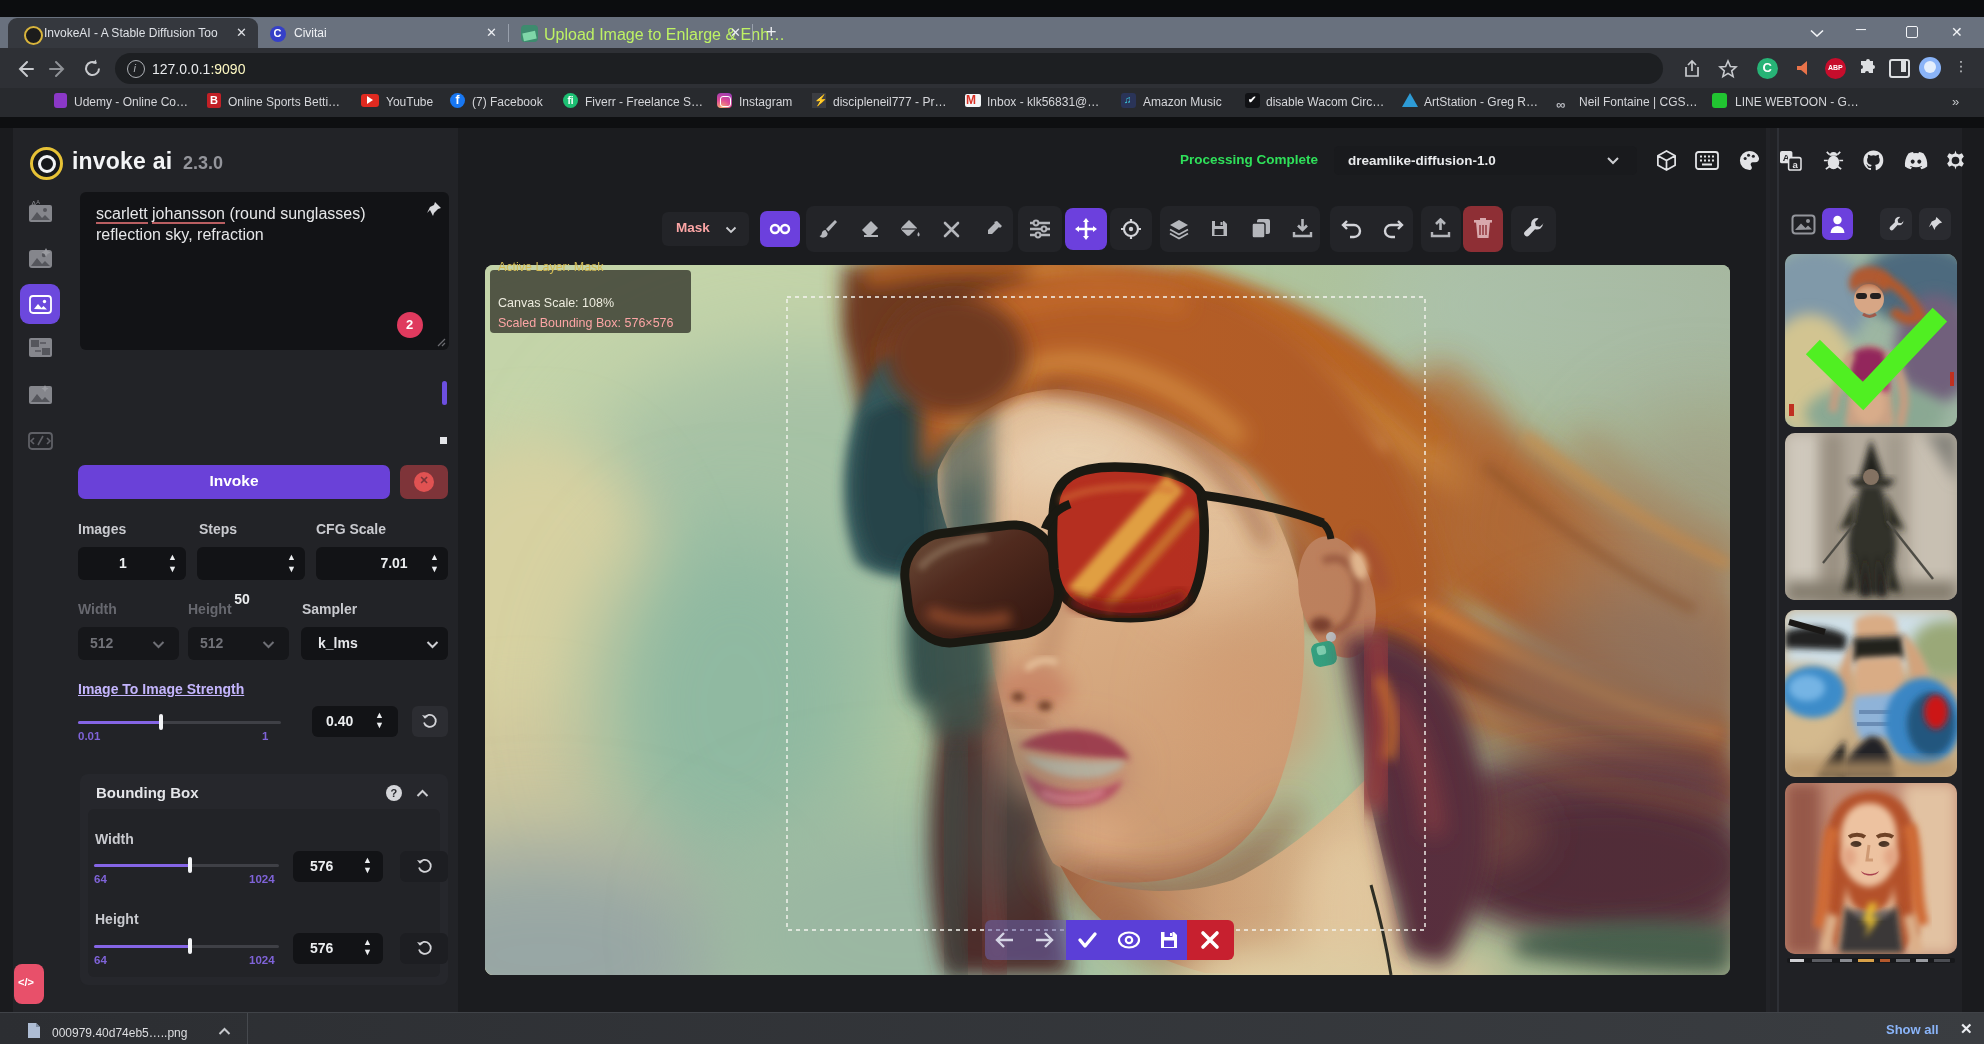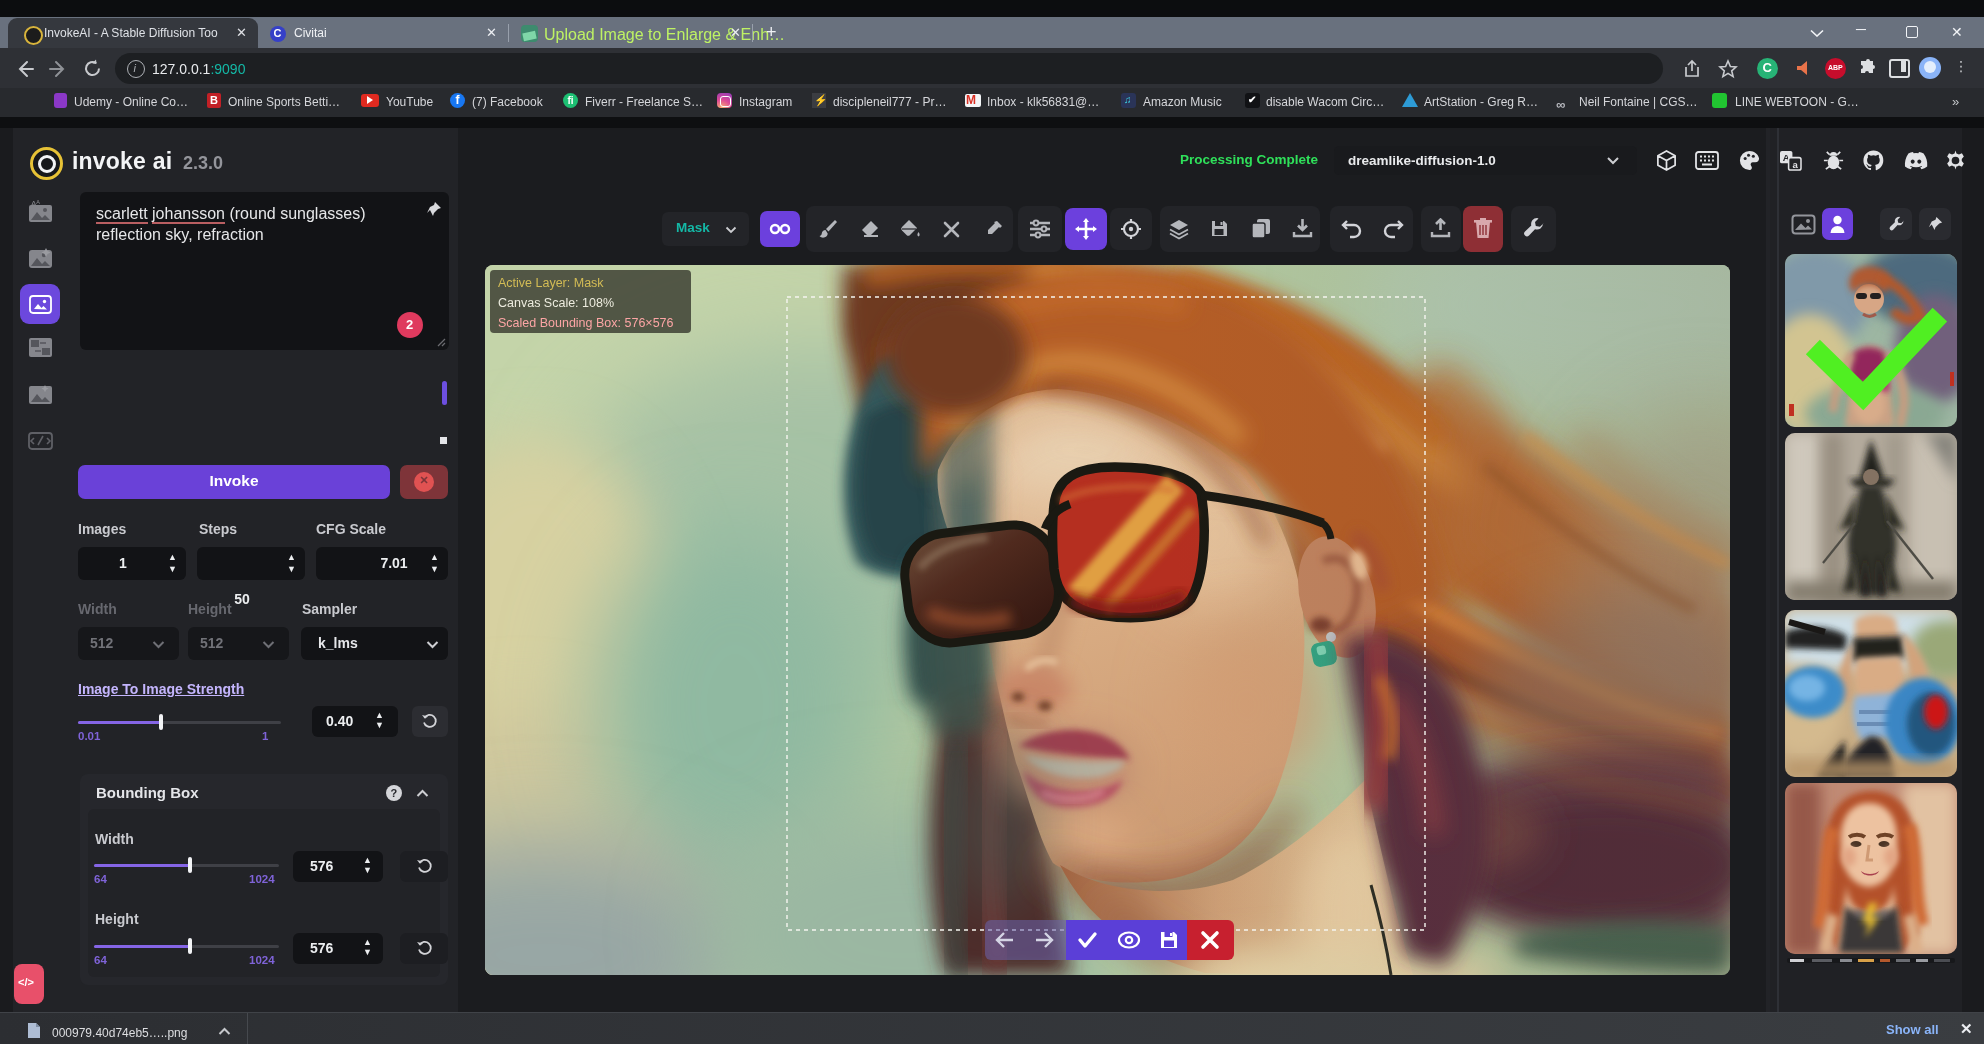--- a/index.html
+++ b/index.html
@@ -47,21 +47,21 @@
   <svg class="ab" style="left:47px;top:58px;" width="22" height="22" viewBox="0 0 22 22">
       <path d="M9 4 L16 11 L9 18 M16 11 L3 11" stroke="#8f9297" stroke-width="2" fill="none" stroke-linecap="round"></path>
     </svg>
   <svg class="ab" style="left:82px;top:58px;" width="21" height="21" viewBox="0 0 21 21">
       <path d="M17 10.5 A 6.5 6.5 0 1 1 14.2 5.2" stroke="#c8cace" stroke-width="2" fill="none"></path>
       <path d="M14 1.5 L14.5 5.8 L10.3 5.4 Z" fill="#c8cace"></path>
     </svg>
   <div class="ab" style="left:115px;top:53px;width:1548px;height:31px;border-radius:16px;background:#1d1f22;"></div>
   <div class="ab" style="left:127px;top:60px;width:16px;height:16px;border-radius:50%;border:1.5px solid #aeb1b6;"></div>
   <div class="ab" style="left:133.5px;top:62px;color:#aeb1b6;font-size:11px;font-style:italic;">i</div>
-  <div class="ab" style="left:152px;top:61px;color:#e8eaed;font-size:14px;">127.0.0.1<span style="color:#14b8a6;">:9090</span></div>
+  <div class="ab" style="left:152px;top:61px;color:#e8eaed;font-size:14px;">127.0.0.1<span style="color:#fef9c3;">:9090</span></div>
 
   <svg class="ab" style="left:1682px;top:59px;" width="20" height="20" viewBox="0 0 20 20">
       <path d="M4 8 v9 h12 v-9 M10 12 V2 M6 6 l4-4 4 4" stroke="#c8cace" stroke-width="1.7" fill="none"></path>
     </svg>
   <svg class="ab" style="left:1718px;top:59px;" width="20" height="20" viewBox="0 0 20 20">
       <path d="M10 2 L12.4 7.6 L18 8 L13.7 11.8 L15.1 17.6 L10 14.4 L4.9 17.6 L6.3 11.8 L2 8 L7.6 7.6 Z" stroke="#c8cace" stroke-width="1.6" fill="none"></path>
     </svg>
   <div class="ab" style="left:1757px;top:58px;width:21px;height:21px;border-radius:50%;background:#27b376;"></div>
   <div class="ab" style="left:1762.5px;top:60px;color:#fff;font-size:13px;font-weight:bold;">C</div>
   <svg class="ab" style="left:1793px;top:58px;" width="20" height="20" viewBox="0 0 20 20">
@@ -316,21 +316,21 @@
   <svg class="ab" style="left:416px;top:940px;" width="17" height="17" viewBox="0 0 17 17">
       <path d="M3.5 5 A 6 6 0 1 1 3 9.5" stroke="#d3d4d8" stroke-width="1.8" fill="none"></path>
       <path d="M1 2 L3.8 5.6 L7.2 3.4 Z" fill="#d3d4d8"></path>
     </svg>
 
   <div class="ab" style="left:14px;top:964px;width:30px;height:40px;background:#e8506a;border-radius:8px;"></div>
   <div class="ab" style="left:18px;top:976px;color:#fff;font-size:11px;font-weight:bold;">&lt;/&gt;</div>
 
   <div id="canvastoolbar">
     <div class="ab" style="left:662px;top:212px;width:87px;height:34px;background:#232428;border-radius:6px;"></div>
-    <div class="ab" style="left:676px;top:220px;color:#14b8a6;font-size:13.5px;font-weight:bold;">Mask</div>
+    <div class="ab" style="left:676px;top:220px;color:#fca5a5;font-size:13.5px;font-weight:bold;">Mask</div>
     <svg class="ab" style="left:725px;top:226px;" width="12" height="8" viewBox="0 0 12 8">
         <path d="M1.5 1.5 L6 6 L10.5 1.5" stroke="#cdced2" stroke-width="1.8" fill="none"></path>
       </svg>
     <div class="ab" style="left:760px;top:211px;width:40px;height:36px;background:#6c40dd;border-radius:7px;"></div>
     <svg class="ab" style="left:769px;top:222px;" width="22" height="14" viewBox="0 0 22 14">
         <circle cx="6" cy="7" r="4" stroke="#fff" stroke-width="2.4" fill="none"></circle>
         <circle cx="16" cy="7" r="4" stroke="#fff" stroke-width="2.4" fill="none"></circle>
       </svg>
     <div class="ab" style="left:806px;top:206px;width:207px;height:46px;background:#232428;border-radius:8px;"></div>
     <svg class="ab" style="left:818px;top:219px;" width="20" height="20" viewBox="0 0 20 20">
@@ -582,21 +582,21 @@
     <rect width="1245" height="710" fill="#7c9478" opacity="0.05"></rect>
     <rect width="1245" height="710" fill="url(#veilg)"></rect>
   </svg>
   </div>
 
   <div id="canvasoverlay">
     <svg class="ab" style="left:786px;top:296px;" width="640" height="635" viewBox="0 0 640 635">
         <rect x="1" y="1" width="638" height="633" fill="none" stroke="#f5f5f0" stroke-width="1.4" stroke-dasharray="4 4"></rect>
       </svg>
     <div class="ab" style="left:490px;top:270px;width:201px;height:63px;background:rgba(60,62,50,0.84);border-radius:4px;"></div>
-    <div class="ab" style="left:498px;top:276px;color:#d3bc55;font-size:12.5px;">Active Layer: Mask</div>
+    <div class="ab" style="left:498px;top:260px;color:#d3bc55;font-size:12.5px;">Active Layer: Mask</div>
     <div class="ab" style="left:498px;top:296px;color:#edecdf;font-size:12.5px;">Canvas Scale: 108%</div>
     <div class="ab" style="left:498px;top:316px;color:#fca5a5;font-size:12.5px;">Scaled Bounding Box: 576×576</div>
 
     <div class="ab" style="left:985px;top:920px;width:81px;height:40px;background:rgba(105,98,175,0.55);border-radius:6px 0 0 6px;"></div>
     <svg class="ab" style="left:994px;top:930px;" width="22" height="20" viewBox="0 0 22 20">
         <path d="M10 3 L3 10 L10 17 M3 10 H19" stroke="#d4d4e4" stroke-width="2.4" fill="none"></path>
       </svg>
     <svg class="ab" style="left:1033px;top:930px;" width="22" height="20" viewBox="0 0 22 20">
         <path d="M12 3 L19 10 L12 17 M19 10 H3" stroke="#d4d4e4" stroke-width="2.4" fill="none"></path>
       </svg>

